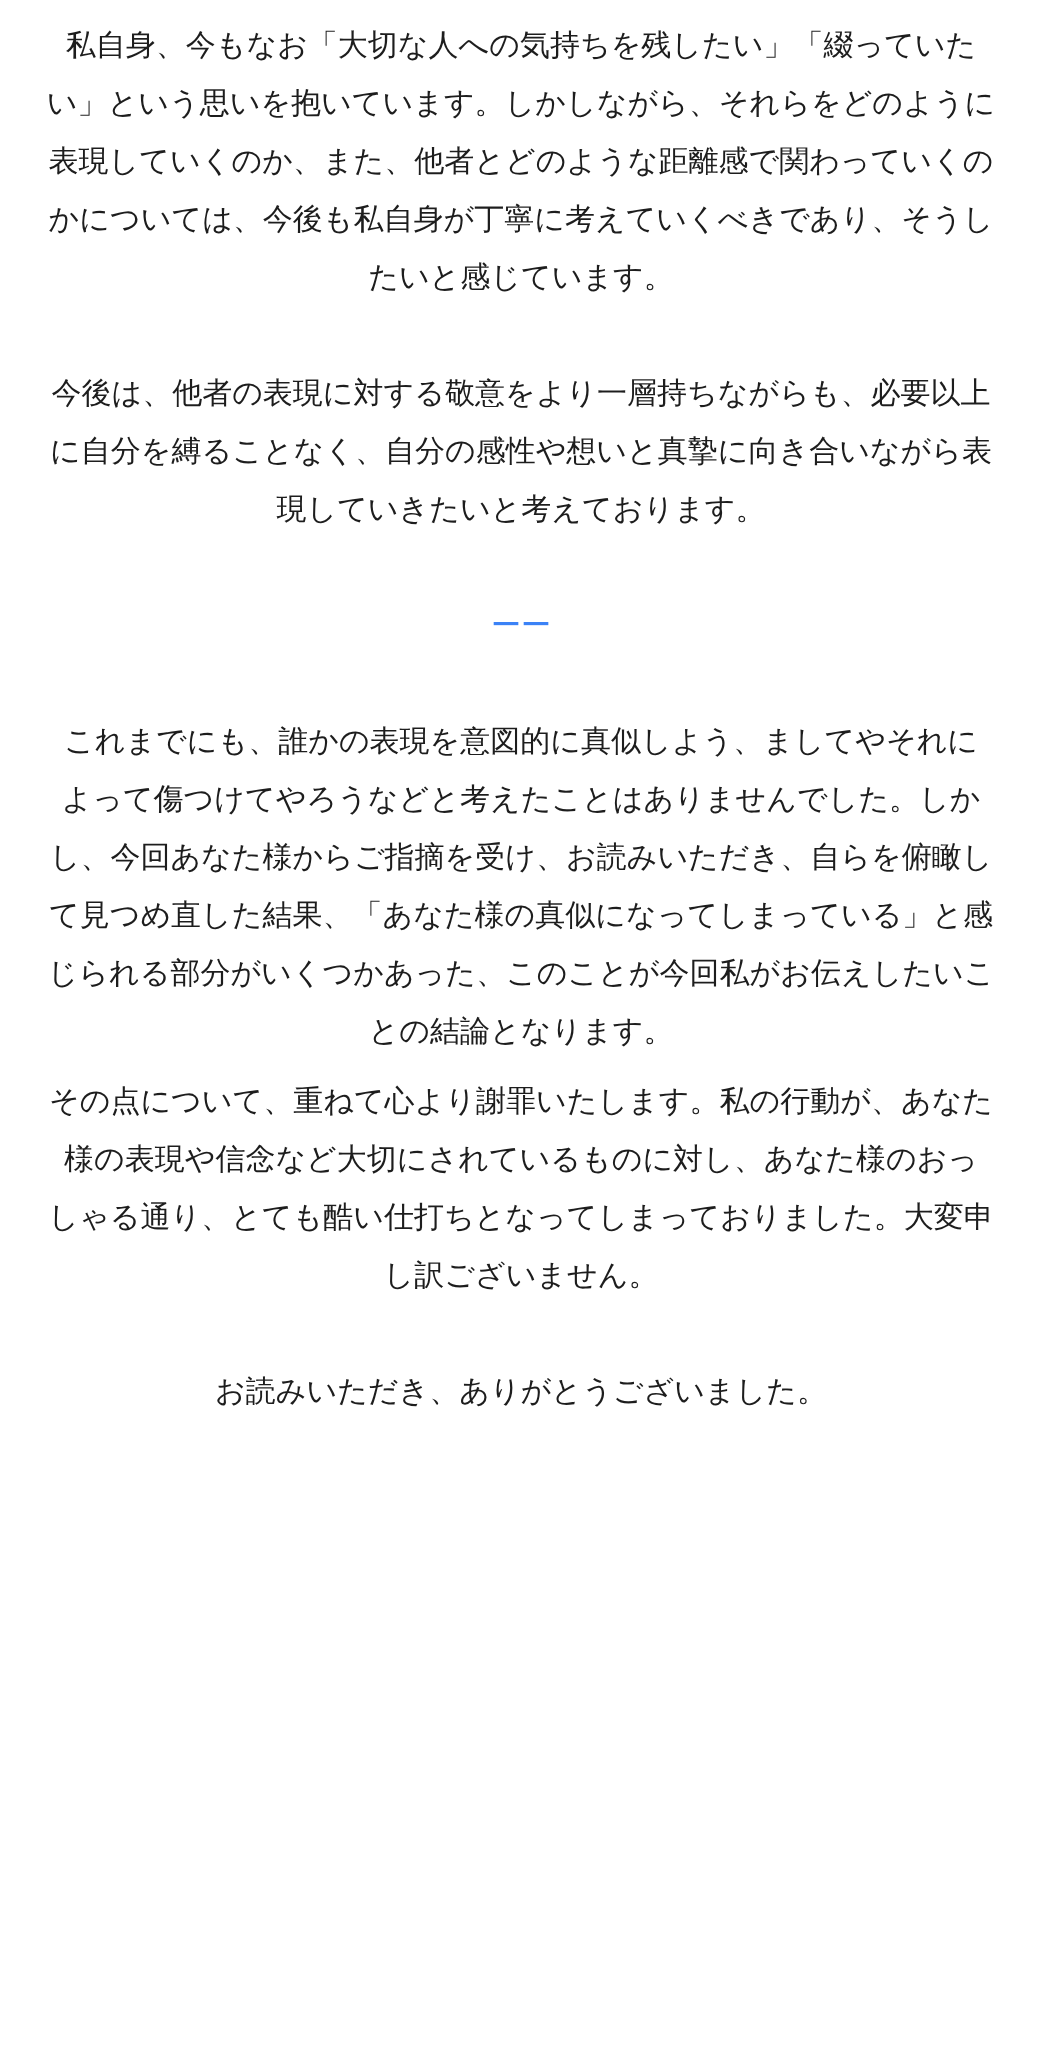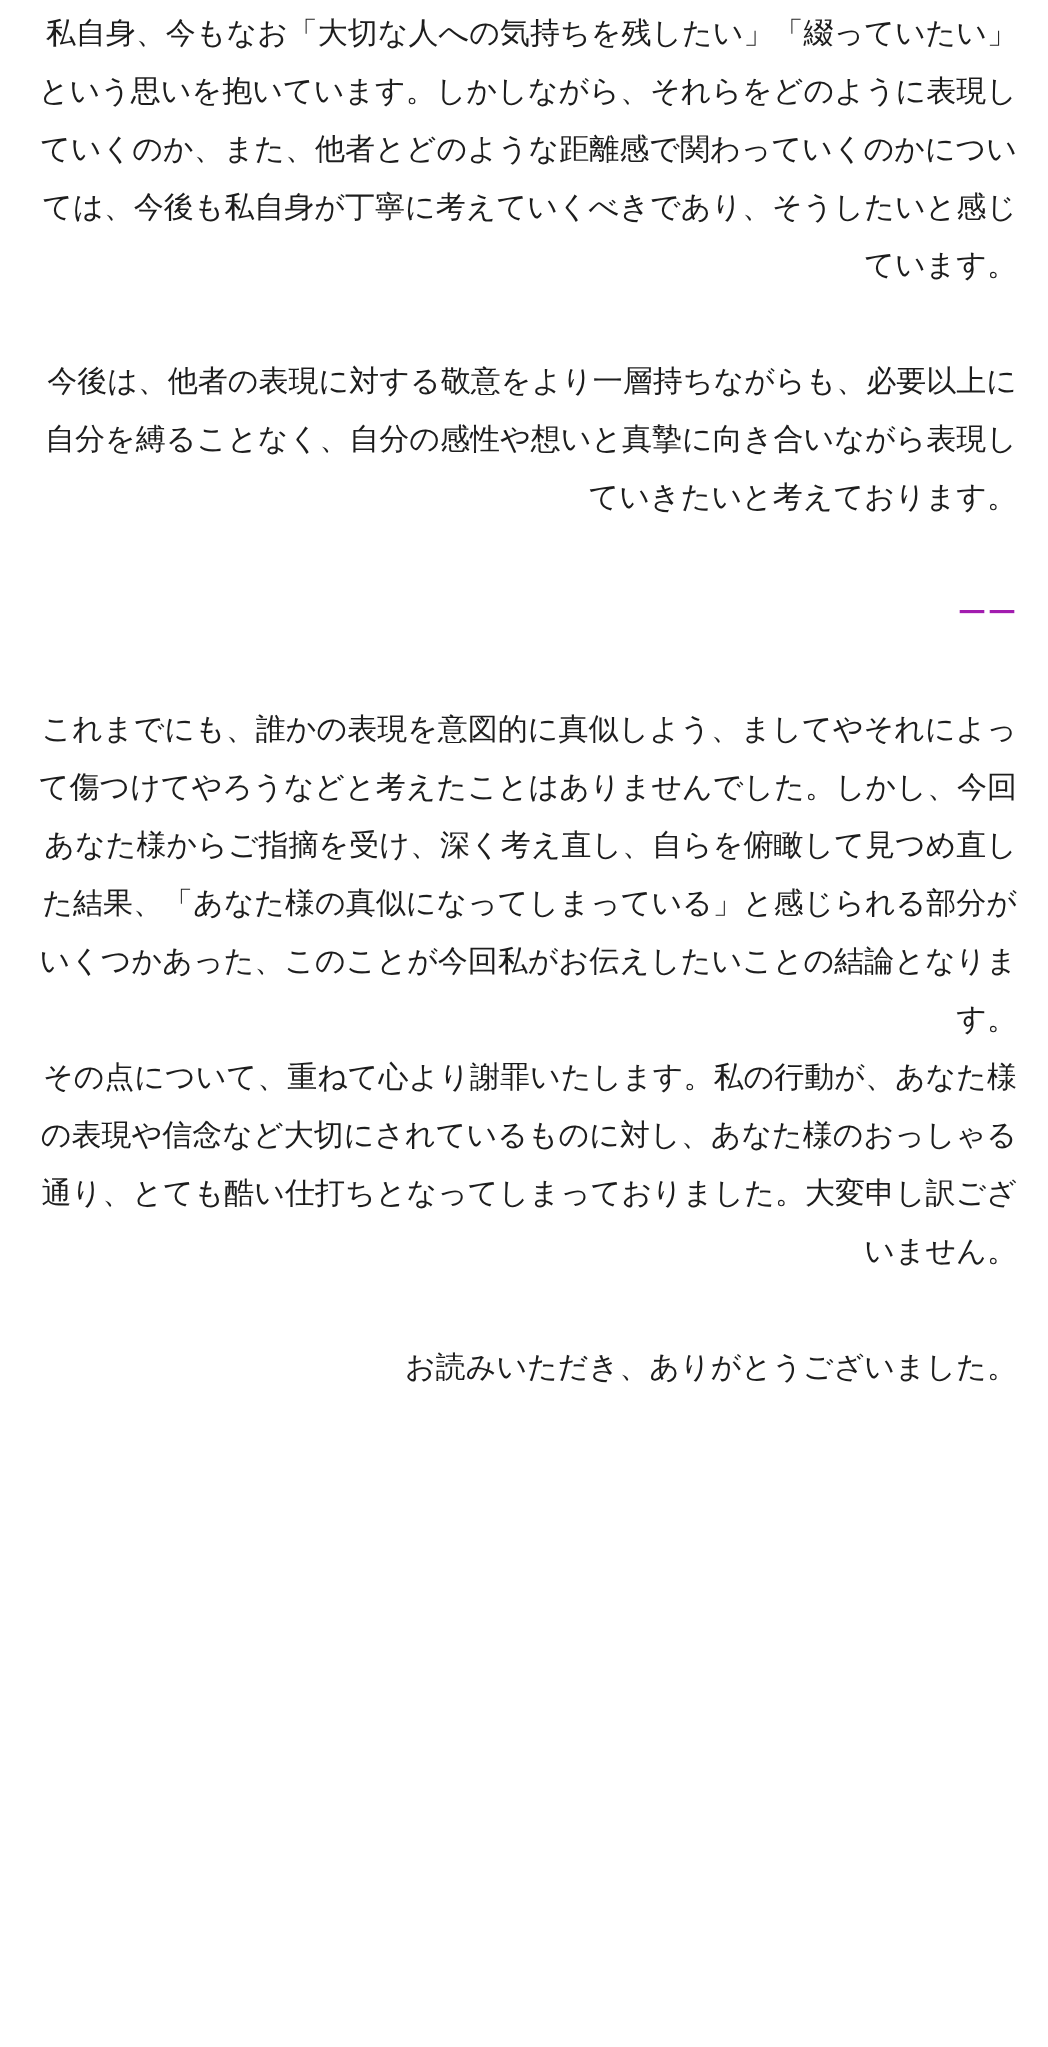--- a/index.html
+++ b/index.html
@@ -16,37 +16,37 @@
     box-sizing: content-box;
     width: 992px;
     padding: 4px 26px 0 25px;
     font-family: "DejaVu Serif", "Liberation Serif", serif;
     font-size: 30px;
     line-height: 58px;
     color: #1d1d1d;
     letter-spacing: 0;
   }
   .statement p {
-    margin: 0;
-    text-align: right;
+    margin: 12px;
+    text-align: center;
     word-break: normal;
     line-break: strict;
     overflow-wrap: normal;
   }
   .statement p.gap {
     margin-top: 58px;
     font-family: Liberation Serif, serif;
   }
   .separator {
-    color: #a21caf;
+    color: #3b82f6;
   }
 </style>
 </head>
 <body>
 
 <article class="statement">
   <p>私自身、今もなお「大切な人への気持ちを残したい」「綴っていたい」という思いを抱いています。しかしながら、それらをどのように表現していくのか、また、他者とどのような距離感で関わっていくのかについては、今後も私自身が丁寧に考えていくべきであり、そうしたいと感じています。</p>
   <p class="gap">今後は、他者の表現に対する敬意をより一層持ちながらも、必要以上に自分を縛ることなく、自分の感性や想いと真摯に向き合いながら表現していきたいと考えております。</p>
   <p class="gap separator">ーー</p>
-  <p class="gap">これまでにも、誰かの表現を意図的に真似しよう、ましてやそれによって傷つけてやろうなどと考えたことはありませんでした。しかし、今回あなた様からご指摘を受け、深く考え直し、自らを俯瞰して見つめ直した結果、「あなた様の真似になってしまっている」と感じられる部分がいくつかあった、このことが今回私がお伝えしたいことの結論となります。</p>
+  <p class="gap">これまでにも、誰かの表現を意図的に真似しよう、ましてやそれによって傷つけてやろうなどと考えたことはありませんでした。しかし、今回あなた様からご指摘を受け、お読みいただき、自らを俯瞰して見つめ直した結果、「あなた様の真似になってしまっている」と感じられる部分がいくつかあった、このことが今回私がお伝えしたいことの結論となります。</p>
   <p>その点について、重ねて心より謝罪いたします。私の行動が、あなた様の表現や信念など大切にされているものに対し、あなた様のおっしゃる通り、とても酷い仕打ちとなってしまっておりました。大変申し訳ございません。</p>
   <p class="gap">お読みいただき、ありがとうございました。</p>
 </article>
 
 </body></html>

